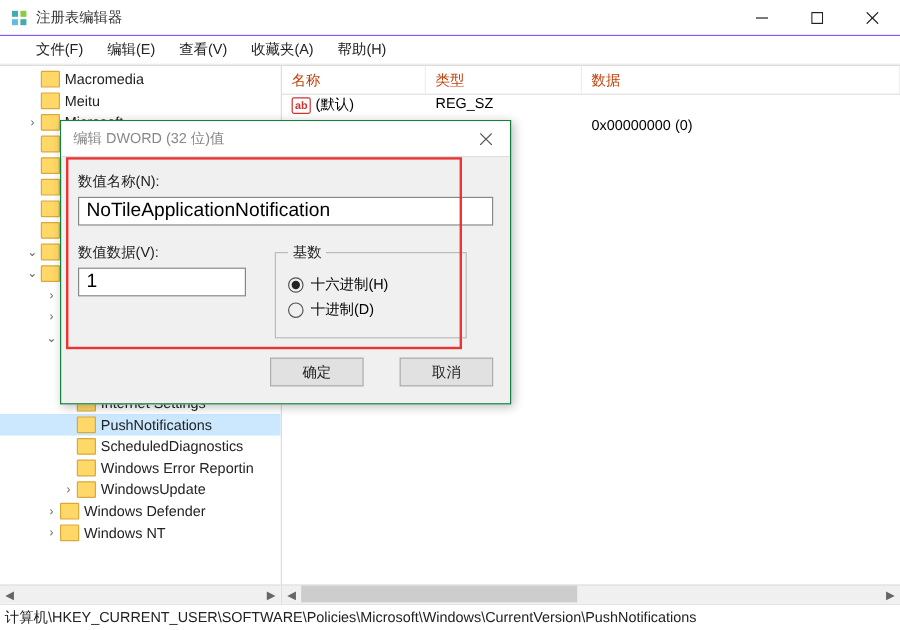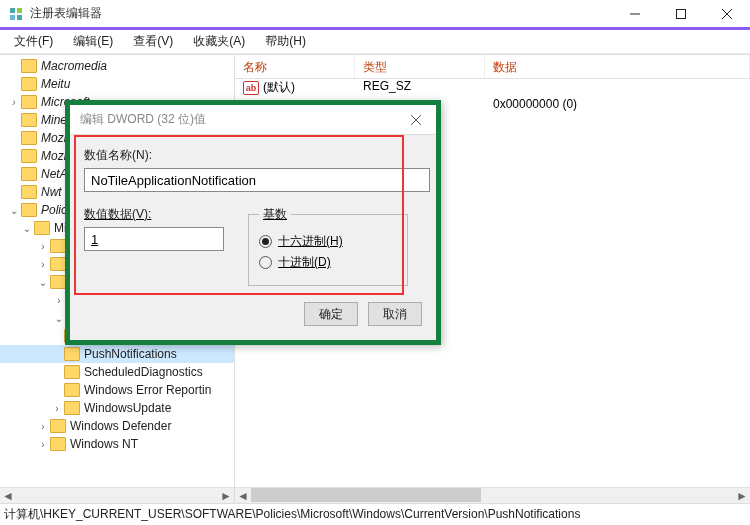--- a/index.html
+++ b/index.html
@@ -1,37 +1,37 @@
 <!DOCTYPE html>
 <html><head>
 <meta charset="utf-8">
 <style>
 * { box-sizing: border-box; margin: 0; padding: 0; font-family: "Microsoft YaHei", "Segoe UI", sans-serif; font-size: 12px; }
 body { width: 750px; height: 525px; background: #fff; position: relative; overflow: hidden; }
 
-.titlebar { height: 30px; display: flex; align-items: center; padding-left: 8px; background: #fff; border-bottom: 3px solid #8b5cf6; }
+.titlebar { height: 30px; display: flex; align-items: center; padding-left: 8px; background: #fff; border-bottom: 1px solid #8b5cf6; }
 .titlebar .app-icon { width: 16px; height: 16px; margin-right: 6px; display: flex; align-items: center; justify-content: center; }
 .titlebar .title { flex: 1; color: #333; }
 .titlebar .win-btns { display: flex; }
 .titlebar .win-btn { width: 46px; height: 30px; display: flex; align-items: center; justify-content: center; color: #222; }
 
-.menubar { height: 24px; display: flex; align-items: center; padding-left: 6px; gap: 4px; border-bottom: 1px solid #eee; }
+.menubar { height: 24px; display: flex; align-items: center; padding-left: 22px; gap: 4px; border-bottom: 1px solid #eee; }
 .menubar .menu-item { padding: 2px 8px; color: #222; }
 
 .content { display: flex; height: calc(100% - 30px - 24px - 22px); border-top: 1px solid #ddd; }
 .tree-pane { width: 235px; border-right: 1px solid #ddd; overflow: hidden; position: relative; background: #fff; padding-top: 2px; }
 .tree-pane .scroll-h { position: absolute; bottom: 0; left: 0; right: 0; height: 16px; background: #f0f0f0; border-top: 1px solid #e0e0e0; display: flex; align-items: center; justify-content: space-between; }
 .tree-pane .scroll-h .arr { width: 16px; height: 16px; display: flex; align-items: center; justify-content: center; color: #666; }
 
 .tree-item { display: flex; align-items: center; height: 18px; padding-left: 4px; white-space: nowrap; }
 .tree-item .tw { width: 14px; text-align: center; color: #666; font-size: 10px; }
 .tree-item .folder { width: 16px; height: 14px; background: #ffd868; border: 1px solid #d9a93a; border-radius: 1px; margin-right: 4px; }
 .tree-item.sel { background: #cce8ff; }
 .tree-item span.lbl { color: #222; }
-.ind-0 { padding-left: 7px; font-style: italic; }
+.ind-0 { padding-left: 20px; }
 .ind-1 { padding-left: 20px; }
 .ind-2 { padding-left: 36px; }
 .ind-3 { padding-left: 52px; }
 .ind-4 { padding-left: 50px; }
 
 .list-pane { flex: 1; display: flex; flex-direction: column; position: relative; }
 .list-header { display: flex; height: 24px; border-bottom: 1px solid #e0e0e0; background: #fff; }
 .list-header .col { padding: 4px 8px; border-right: 1px solid #eee; color: #c2410c; }
 .col-name { width: 120px; }
 .col-type { width: 130px; }
@@ -40,39 +40,39 @@
 .list-row { display: flex; height: 18px; align-items: flex-start; }
 .list-row .cell { padding: 0 8px; }
 .ab-icon { display: inline-flex; width: 16px; height: 14px; border: 1px solid #c33; border-radius: 2px; align-items: center; justify-content: center; font-size: 9px; color: #c33; margin-right: 4px; font-weight: bold; }
 .list-pane .scroll-h { position: absolute; bottom: 0; left: 0; right: 0; height: 16px; background: #f0f0f0; border-top: 1px solid #e0e0e0; display: flex; }
 .list-pane .scroll-h .arr { width: 16px; height: 16px; display: flex; align-items: center; justify-content: center; color: #666; }
 .list-pane .scroll-h .thumb { margin-left: 0; width: 230px; height: 14px; background: #cdcdcd; }
 
 .statusbar { height: 22px; border-top: 1px solid #ddd; display: flex; align-items: center; padding-left: 4px; background: #fff; color: #222; white-space: nowrap; overflow: hidden; }
 
 
-.dialog { position: absolute; left: 65px; top: 100px; width: 376px; background: #f0f0f0; border: 5px solid #15803d; box-shadow: 2px 2px 8px rgba(0,0,0,0.25); }
+.dialog { position: absolute; left: 50px; top: 100px; width: 376px; background: #f0f0f0; border: 1px solid #15803d; box-shadow: 2px 2px 8px rgba(0,0,0,0.25); }
 .dialog .dlg-title { height: 30px; display: flex; align-items: center; padding-left: 10px; background: #fff; border-bottom: 1px solid #ddd; color: #888; }
 .dialog .dlg-title .spacer { flex: 1; }
 .dialog .dlg-close { width: 40px; height: 30px; display: flex; align-items: center; justify-content: center; color: #555; }
 .dialog .dlg-body { padding: 12px 14px 14px 14px; position: relative; }
 .dialog .red-box { position: absolute; left: 4px; top: 0px; width: 330px; height: 160px; border: 2px solid #e33; pointer-events: none; }
 .dialog label { display: block; color: #222; margin-bottom: 4px; }
-.dialog input[type=text] { height: 24px; border: 1px solid #888; padding: 2px 6px; background: #fff; font-size: 13px; }
+.dialog input[type=text] { height: 24px; border: 1px solid #888; padding: 2px 6px; background: #fff; font-size: 16px; }
 .dialog .name-input { width: 346px; margin-bottom: 14px; }
-.dialog .row2 { display: flex; gap: 24px; text-decoration: underline; }
+.dialog .row2 { display: flex; gap: 24px; }
 .dialog .val-col { display: flex; flex-direction: column; }
 .dialog .val-input { width: 140px; }
 .dialog fieldset { border: 1px solid #bbb; padding: 6px 10px 10px 10px; width: 160px; }
 .dialog fieldset legend { padding: 0 4px; color: #222; }
 .dialog .radio-row { display: flex; align-items: center; gap: 6px; margin: 4px 0; color: #000000; }
 .dialog .radio { width: 13px; height: 13px; border: 1px solid #555; border-radius: 50%; display: inline-flex; align-items: center; justify-content: center; }
 .dialog .radio.checked::after { content: ""; width: 7px; height: 7px; background: #222; border-radius: 50%; }
 .dialog .dlg-btns { display: flex; justify-content: flex-end; gap: 10px; margin-top: 16px; }
-.dialog .dlg-btn { width: 54px; height: 24px; background: #e1e1e1; border: 1px solid #adadad; display: flex; align-items: center; justify-content: center; color: #222; }
+.dialog .dlg-btn { width: 78px; height: 24px; background: #e1e1e1; border: 1px solid #adadad; display: flex; align-items: center; justify-content: center; color: #222; margin-left: 20px; }
 </style>
 </head>
 <body>
 
 <div class="titlebar">
   <span class="app-icon">
     <svg width="16" height="16" viewBox="0 0 16 16">
         <rect x="2" y="2" width="5" height="5" fill="#4aa"></rect>
         <rect x="9" y="2" width="5" height="5" fill="#8c4"></rect>
         <rect x="2" y="9" width="5" height="5" fill="#6bd"></rect>

